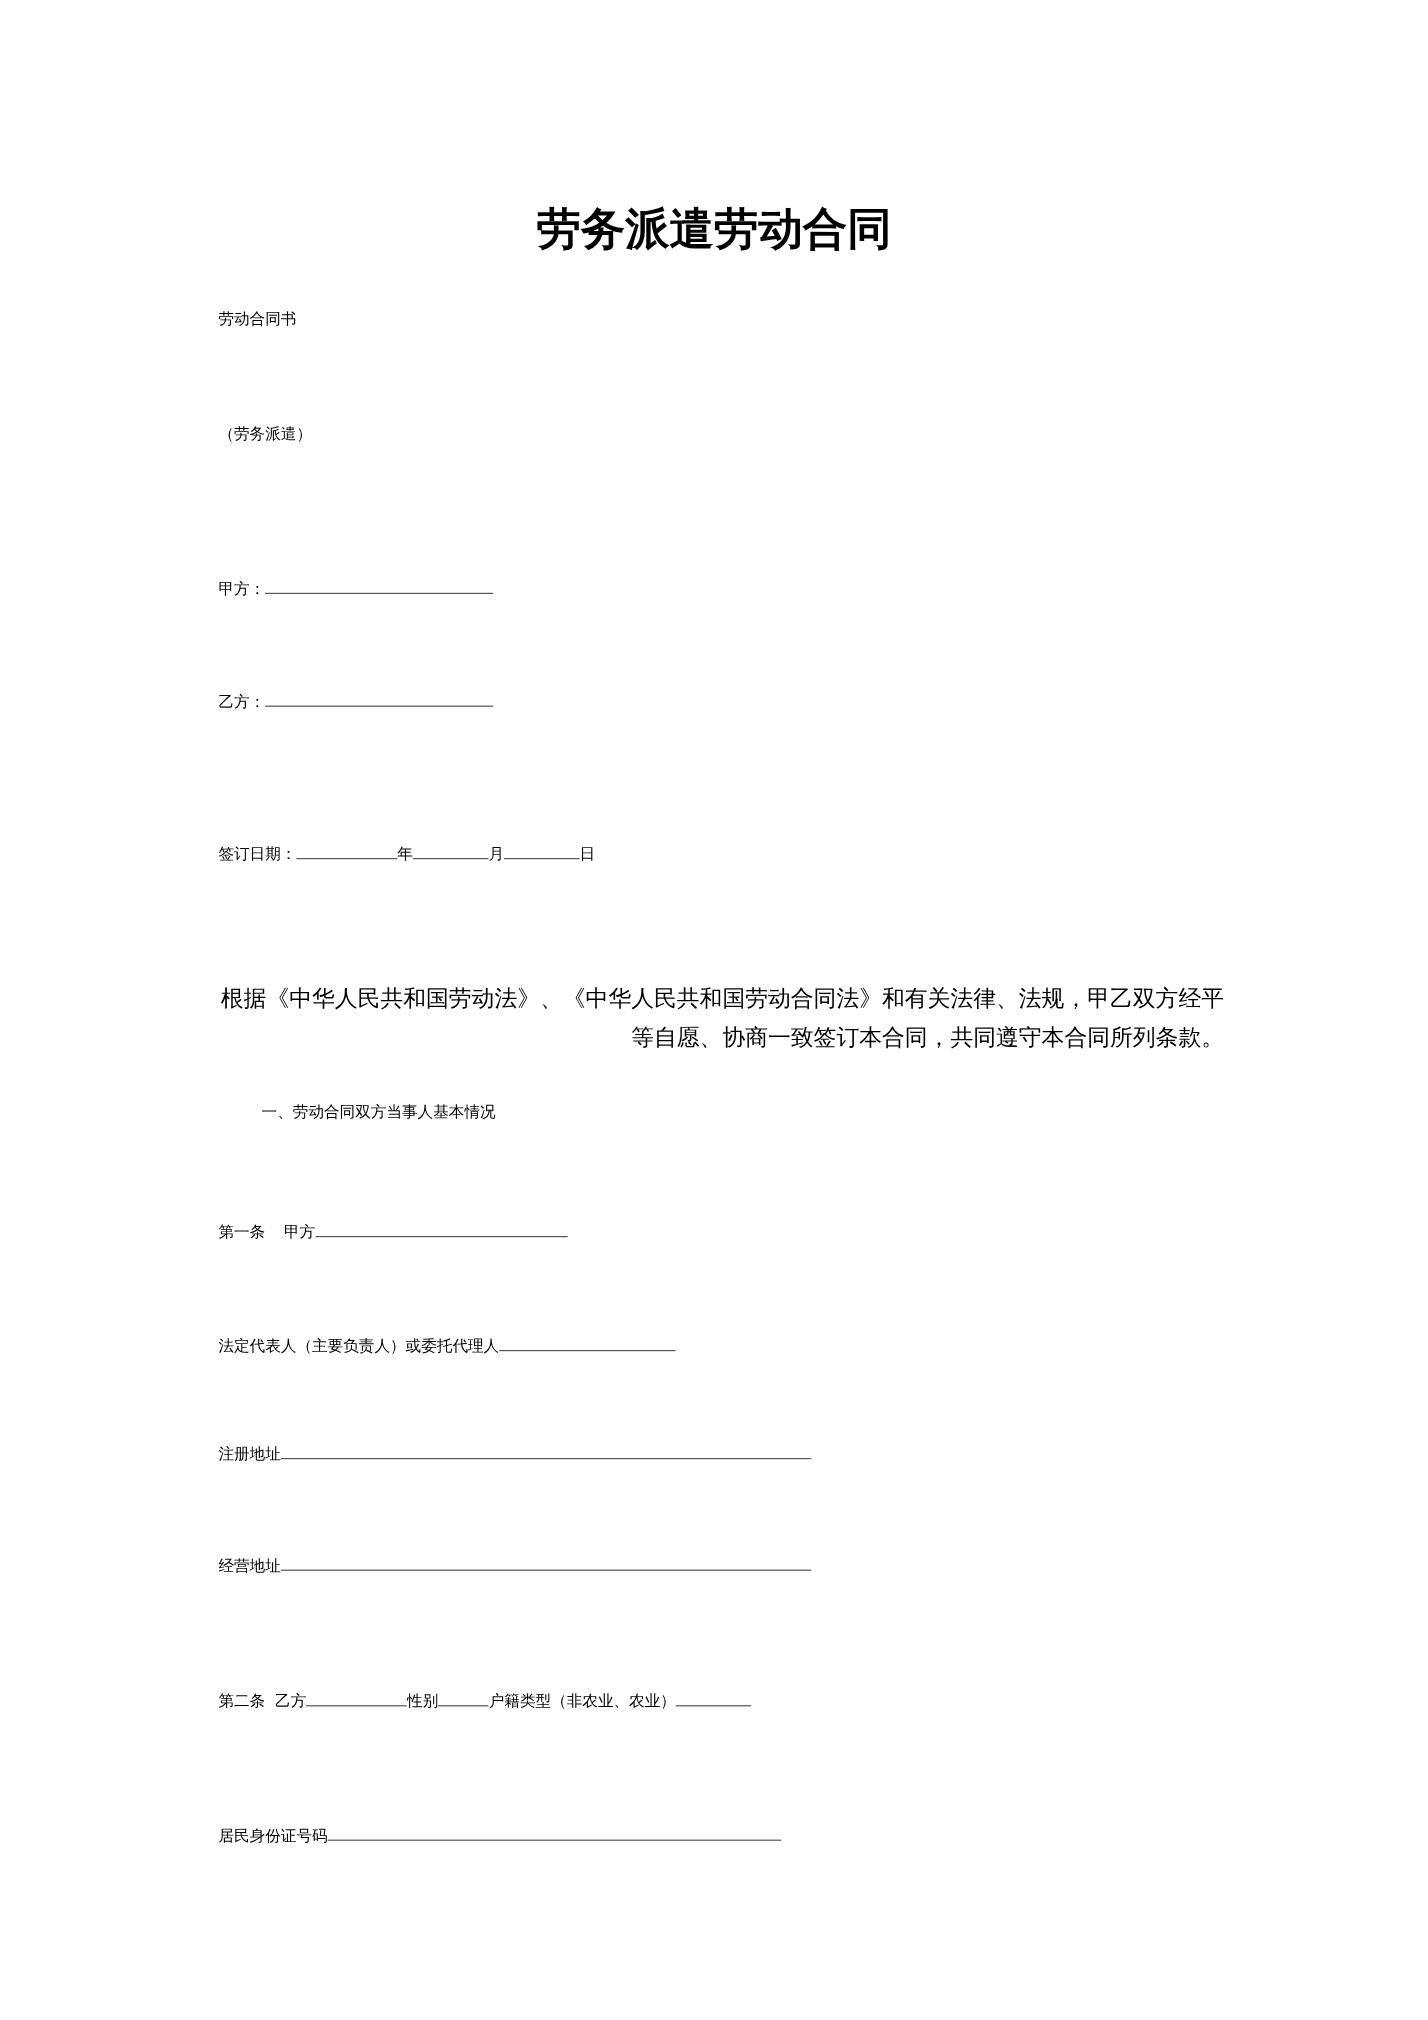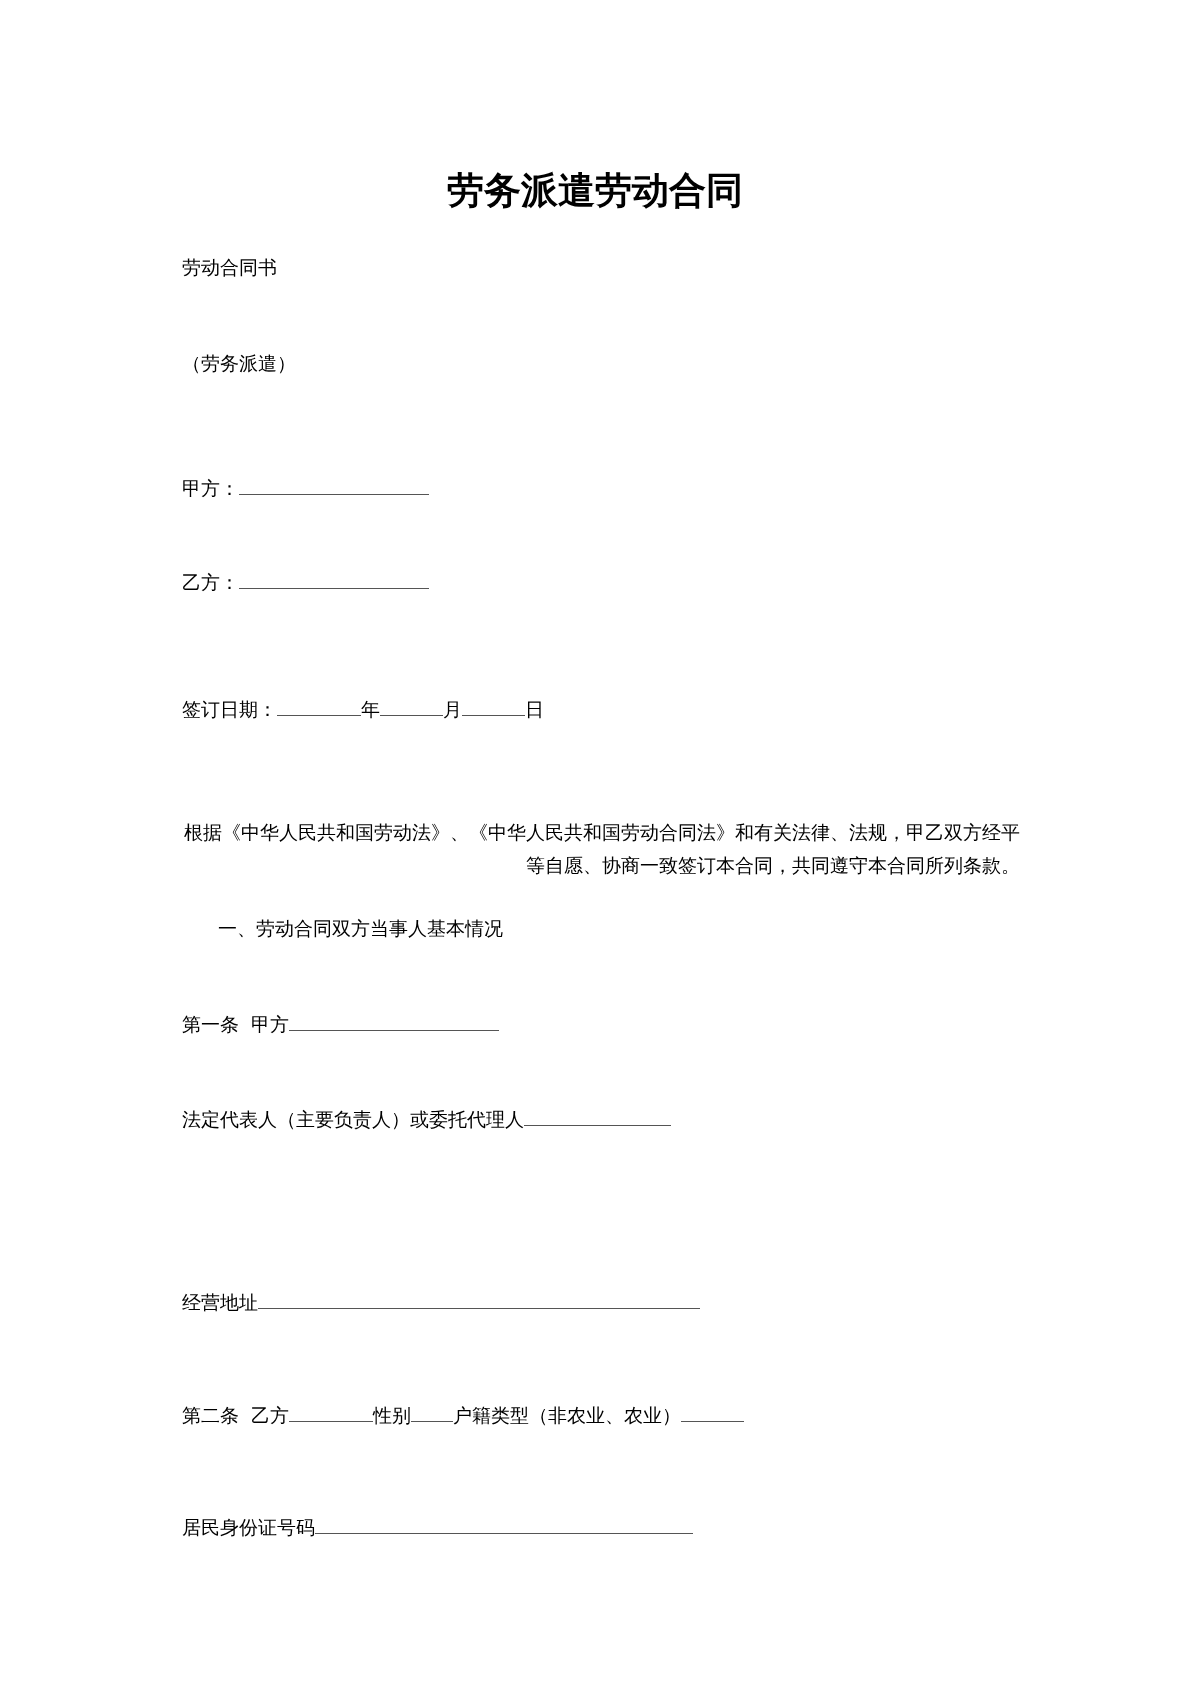--- a/index.html
+++ b/index.html
@@ -31,21 +31,21 @@
       text-align: center;
       font-size: 37px;
       font-weight: bold;
       letter-spacing: 0px;
       line-height: 48px;
       font-family: "DejaVu Serif", "Liberation Serif", serif;
     }
     .line {
       position: absolute;
       left: 182px;
-      font-size: 19px;
+      font-size: 13px;
       line-height: 28px;
       white-space: nowrap;
       font-family: "DejaVu Sans", "Liberation Sans", sans-serif;
     }
     .blank {
       display: inline-block;
       border-bottom: 1px solid #555555;
       height: 20px;
       vertical-align: baseline;
     }
@@ -79,27 +79,30 @@
 
   <div class="line" style="top:695px;">
     <span>签订日期：</span><span class="blank" style="width:84px;"></span><span>年</span><span class="blank" style="width:63px;"></span><span>月</span><span class="blank" style="width:63px;"></span><span>日</span>
   </div>
 
   <div class="para" style="top:816px;text-align:right;">根据《中华人民共和国劳动法》、《中华人民共和国劳动合同法》和有关法律、法规，甲乙双方经平等自愿、协商一致签订本合同，共同遵守本合同所列条款。</div>
 
   <div class="line" style="top:914px;margin-left:36px;">一、劳动合同双方当事人基本情况</div>
 
   <div class="line" style="top:1010px;">
-    <span style="white-space:pre;">第一条  甲方</span><span class="blank" style="width:210px;"></span>
+    <span style="white-space:pre;font-family:Liberation Mono, monospace;">第一条  甲方</span><span class="blank" style="width:210px;"></span>
   </div>
 
   <div class="line" style="top:1105px;">
     <span>法定代表人（主要负责人）或委托代理人</span><span class="blank" style="width:147px;"></span>
   </div>
 
+  <div class="line" style="top:1195px;">
+    <span>注册地址</span><span class="blank" style="width:442px;"></span>
+  </div>
 
   <div class="line" style="top:1288px;">
     <span>经营地址</span><span class="blank" style="width:442px;"></span>
   </div>
 
   <div class="line" style="top:1401px;text-align:center;">
     <span style="white-space:pre;">第二条  乙方</span><span class="blank" style="width:84px;"></span><span>性别</span><span class="blank" style="width:42px;"></span><span>户籍类型（非农业、农业）</span><span class="blank" style="width:63px;"></span>
   </div>
 
   <div class="line" style="top:1513px;">

